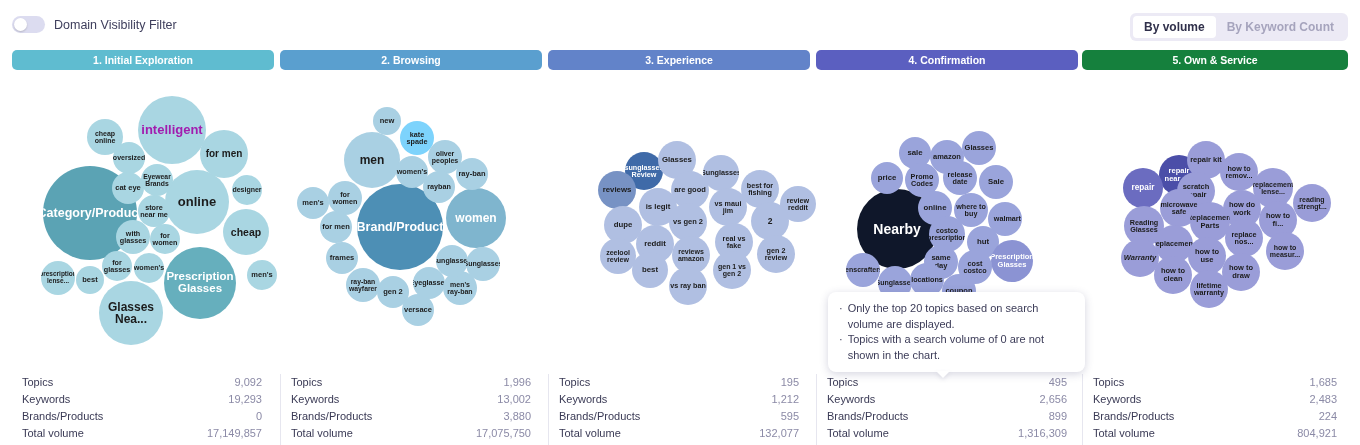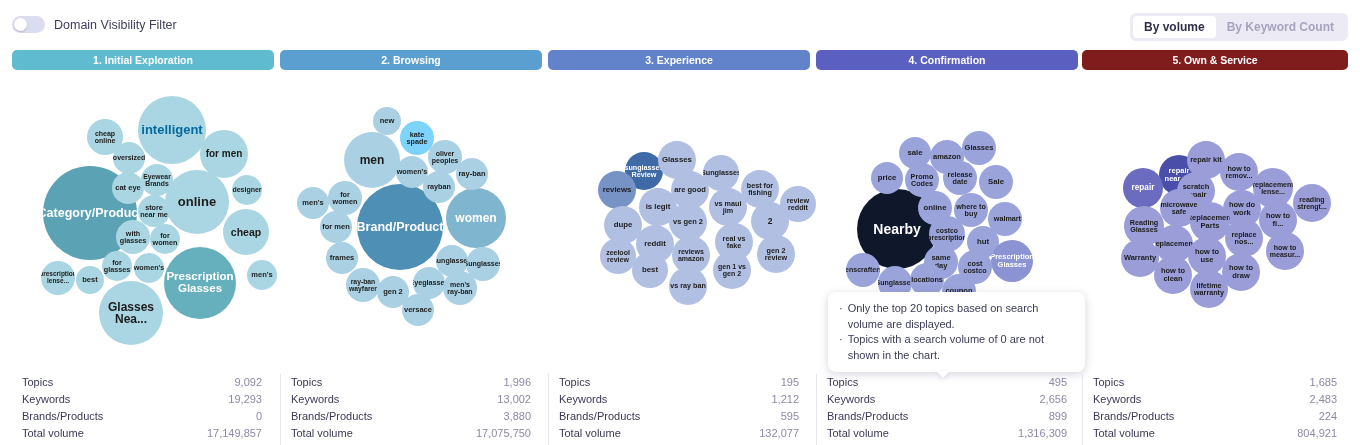--- a/index.html
+++ b/index.html
@@ -116,31 +116,31 @@
     </div>
     <div class="pill" style="left: 280px; width: 262px; background: rgb(90, 159, 207);">
       <span>2. Browsing</span>
     </div>
     <div class="pill" style="left: 548px; width: 262px; background: rgb(98, 131, 201);">
       <span>3. Experience</span>
     </div>
     <div class="pill" style="left: 816px; width: 262px; background: rgb(91, 95, 192);">
       <span>4. Confirmation</span>
     </div>
-    <div class="pill" style="left: 1082px; width: 266px; background: #7f1d1d;">
+    <div class="pill" style="left: 1082px; width: 266px; background: #15803d;">
       <span>5. Own &amp; Service</span>
     </div>
   </div>
 
 <div class="charts">
     <div class="chart" style="left: 12px; width: 262px;">
       <div class="bub" style="left: 31px; top: 92px; width: 94px; height: 94px; background: rgb(91, 163, 180); color: rgb(255, 255, 255); font-size: 12.5px;">
         <span>Category/Product</span>
       </div>
-      <div class="bub" style="left: 126px; top: 22px; width: 68px; height: 68px; background: rgb(169, 214, 226); color: #0369a1; font-size: 13px;">
+      <div class="bub" style="left: 126px; top: 22px; width: 68px; height: 68px; background: rgb(169, 214, 226); color: #a21caf; font-size: 13px;">
         <span>intelligent</span>
       </div>
       <div class="bub" style="left: 153px; top: 96px; width: 64px; height: 64px; background: rgb(169, 214, 226); color: rgb(28, 28, 28); font-size: 13px;">
         <span>online</span>
       </div>
       <div class="bub" style="left: 152px; top: 173px; width: 72px; height: 72px; background: rgb(102, 175, 189); color: rgb(255, 255, 255); font-size: 11.5px;">
         <span>Prescription Glasses</span>
       </div>
       <div class="bub" style="left: 87px; top: 207px; width: 64px; height: 64px; background: rgb(169, 214, 226); color: rgb(28, 28, 28); font-size: 12px;">
         <span>Glasses Nea...</span>
@@ -416,21 +416,21 @@
       </div>
       <div class="bub" style="left: 73px; top: 151px; width: 38px; height: 38px; background: rgb(154, 157, 216); color: rgb(28, 28, 28); font-size: 7.2px;">
         <span>replacement</span>
       </div>
       <div class="bub" style="left: 143px; top: 145px; width: 38px; height: 38px; background: rgb(154, 157, 216); color: rgb(28, 28, 28); font-size: 7.2px;">
         <span>replace nos...</span>
       </div>
       <div class="bub" style="left: 184px; top: 158px; width: 38px; height: 38px; background: rgb(154, 157, 216); color: rgb(28, 28, 28); font-size: 7px;">
         <span>how to measur...</span>
       </div>
-      <div class="bub" style="left: 39px; top: 165px; width: 38px; height: 38px; background: rgb(154, 157, 216); color: rgb(28, 28, 28); font-size: 7.5px;">
+      <div class="bub" style="left: 39px; top: 165px; width: 38px; height: 38px; background: rgb(154, 157, 216); color: rgb(28, 28, 28); font-size: 7.5px; font-style: italic;">
         <span>Warranty</span>
       </div>
       <div class="bub" style="left: 106px; top: 163px; width: 38px; height: 38px; background: rgb(154, 157, 216); color: rgb(28, 28, 28); font-size: 7.5px;">
         <span>how to use</span>
       </div>
       <div class="bub" style="left: 72px; top: 182px; width: 38px; height: 38px; background: rgb(154, 157, 216); color: rgb(28, 28, 28); font-size: 7.5px;">
         <span>how to clean</span>
       </div>
       <div class="bub" style="left: 140px; top: 179px; width: 38px; height: 38px; background: rgb(154, 157, 216); color: rgb(28, 28, 28); font-size: 7.5px;">
         <span>how to draw</span>

